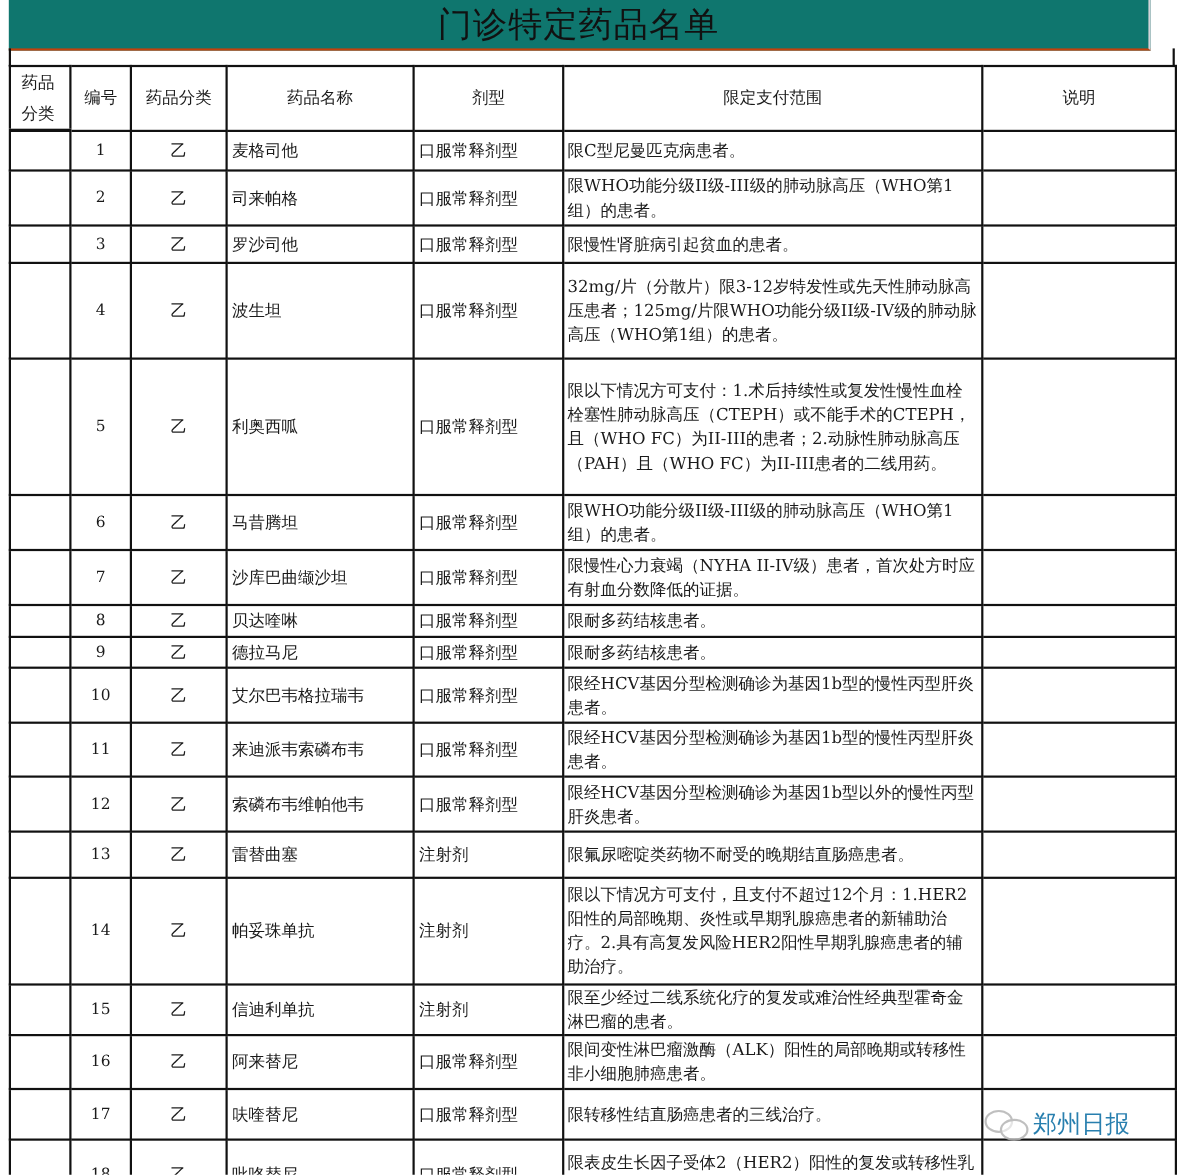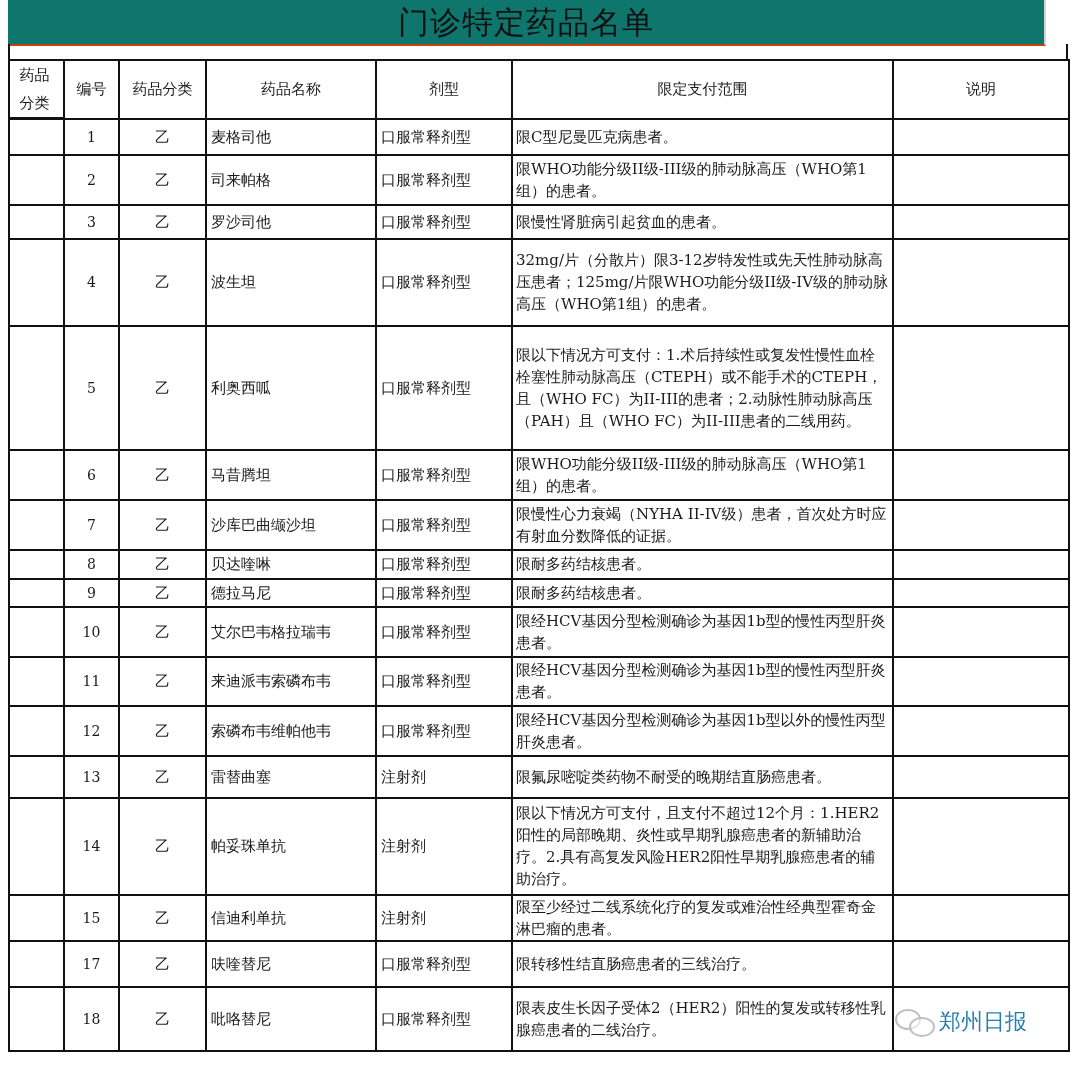--- a/index.html
+++ b/index.html
@@ -187,20 +187,29 @@
       </tr>
       <tr style="height: 40px;">
         <td class="cat"></td>
         <td class="num">15</td>
         <td class="cls">乙</td>
         <td class="name">信迪利单抗</td>
         <td class="form">注射剂</td>
         <td class="scope">限至少经过二线系统化疗的复发或难治性经典型霍奇金淋巴瘤的患者。</td>
         <td class="note"></td>
       </tr>
+      <tr style="height: 49px;">
+        <td class="cat"></td>
+        <td class="num">16</td>
+        <td class="cls">乙</td>
+        <td class="name">阿来替尼</td>
+        <td class="form">口服常释剂型</td>
+        <td class="scope">限间变性淋巴瘤激酶（ALK）阳性的局部晚期或转移性非小细胞肺癌患者。</td>
+        <td class="note"></td>
+      </tr>
       <tr style="height: 46px;">
         <td class="cat"></td>
         <td class="num">17</td>
         <td class="cls">乙</td>
         <td class="name">呋喹替尼</td>
         <td class="form">口服常释剂型</td>
         <td class="scope">限转移性结直肠癌患者的三线治疗。</td>
         <td class="note"></td>
       </tr>
       <tr style="height: 64px;">

